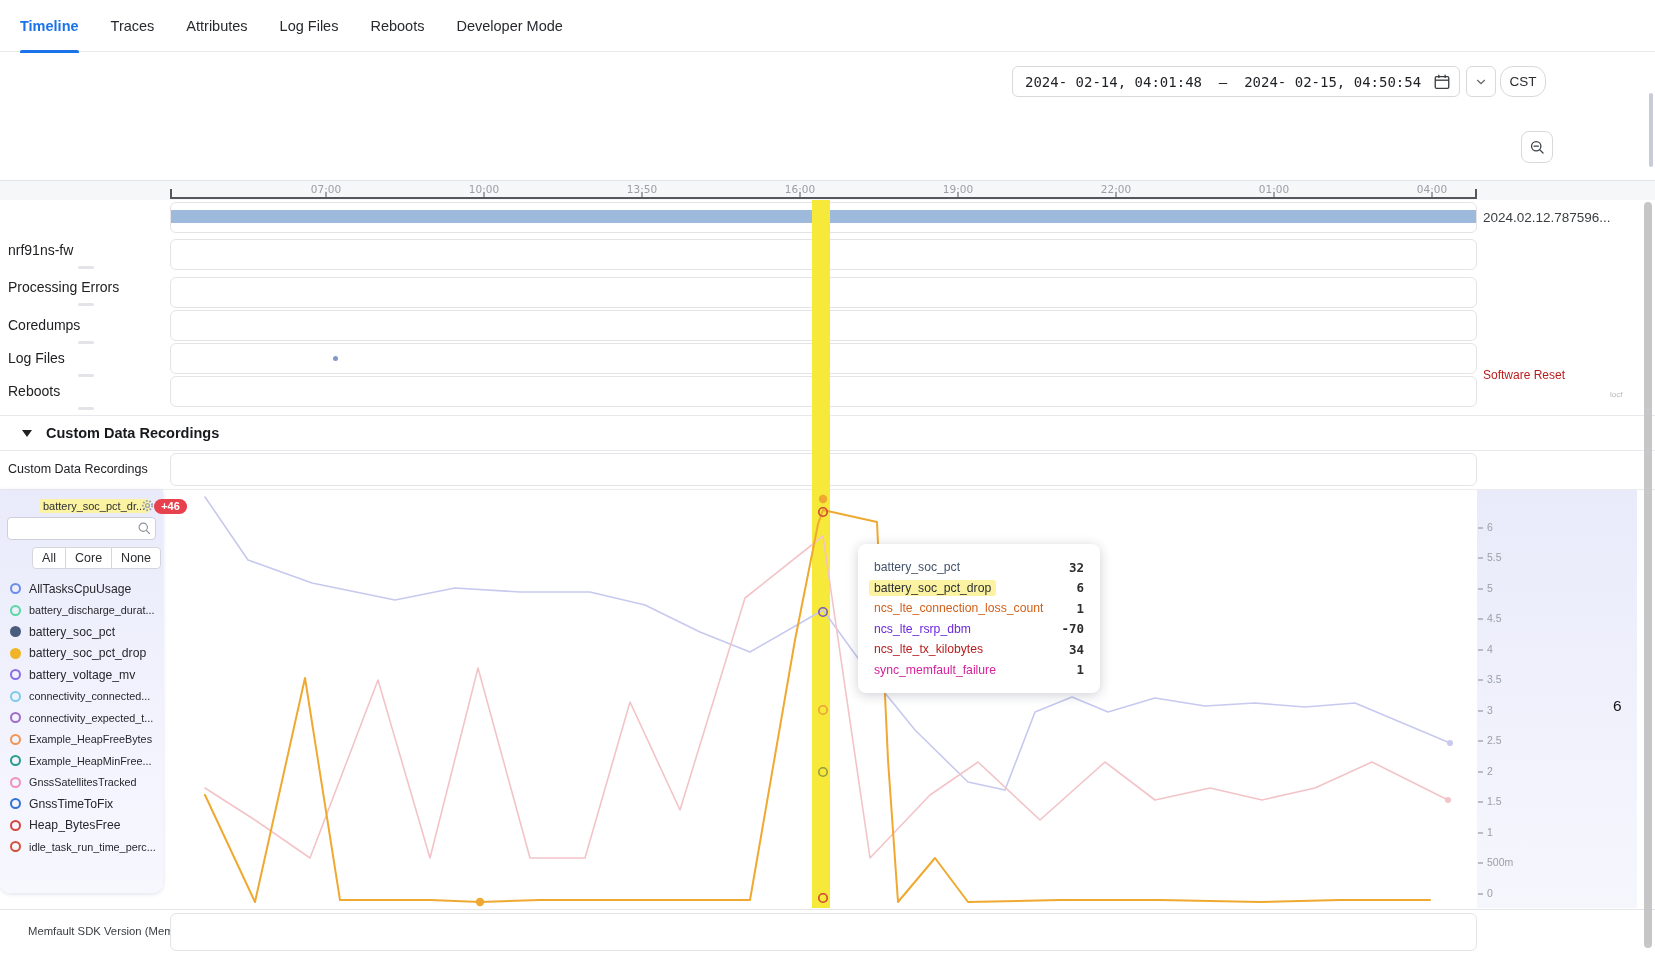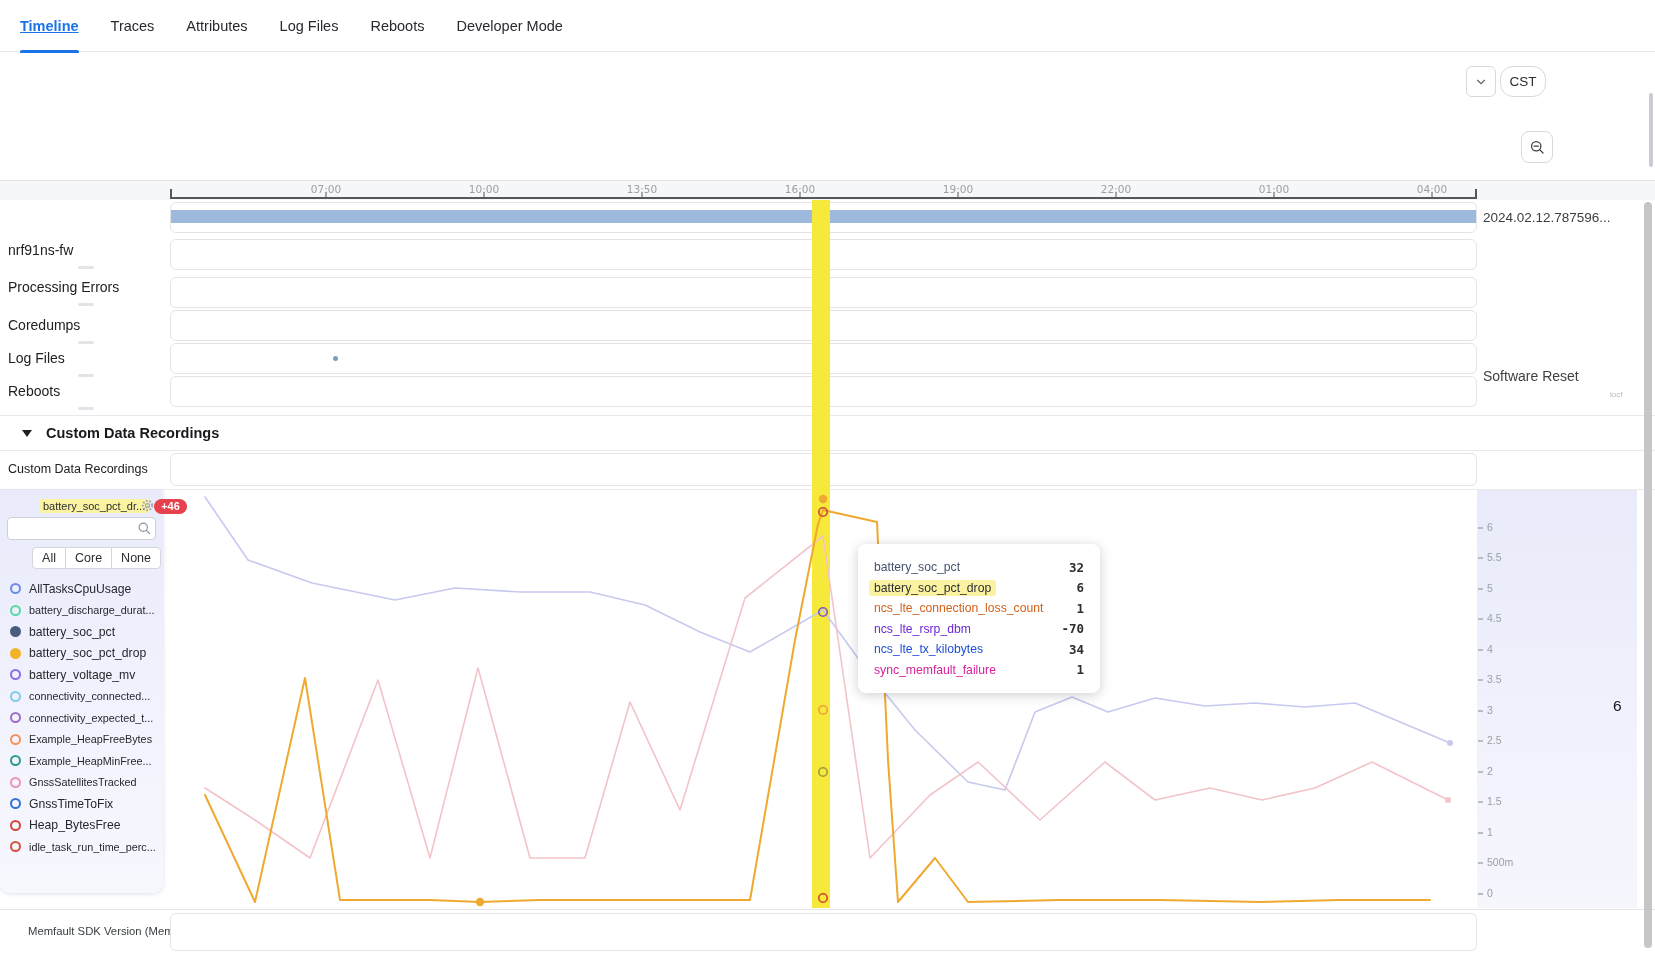--- a/index.html
+++ b/index.html
@@ -2,21 +2,21 @@
 <html style="--accent: #1a73e8; --band: #f6e93a; --bar: #9db9dc; --badge: #e7414e; --hl: #fbf3a1;"><head>
 <meta charset="utf-8">
 <style>
   html,body{margin:0;padding:0;background:#fff;font-family:"Liberation Sans",sans-serif;}
   #app{position:relative;width:1655px;height:954px;overflow:hidden;background:#fff;}
   .abs{position:absolute;}
 
   
   .tabbar{position:absolute;left:0;top:0;width:1655px;height:52px;border-bottom:1px solid #e8eaed;display:flex;align-items:center;padding-left:20px;gap:32px;box-sizing:border-box;background:#fff;z-index:5;}
   .tab{font-size:14.5px;color:#27292e;position:relative;height:52px;display:flex;align-items:center;cursor:pointer;white-space:nowrap;}
-  .tab.active{color:var(--accent,#1a73e8);font-weight:700;text-decoration:underline;}
+  .tab.active{color:var(--accent,#1a73e8);font-weight:700;}
   .tab.active::after{content:"";position:absolute;left:0;right:0;bottom:-1px;height:3px;background:var(--accent,#1a73e8);border-radius:2px 2px 0 0;}
 
   
   .date-input{position:absolute;left:1012px;top:66px;width:448px;height:31px;border:1px solid #d7d9dd;border-radius:6px;box-sizing:border-box;display:flex;align-items:center;background:#fff;padding:0 8px 0 12px;}
   .date-text{flex:1;font-family:"DejaVu Sans Mono",monospace;font-size:14px;color:#1f2125;white-space:pre;overflow:hidden;}
   .tool-btn{position:absolute;top:66px;height:31px;border:1px solid #d7d9dd;border-radius:6px;background:#fff;box-sizing:border-box;display:flex;align-items:center;justify-content:center;cursor:pointer;}
   .btn-chevron{left:1466px;width:30px;}
   .btn-tz{left:1500px;width:46px;font-size:13.5px;color:#2a2c30;border-radius:13px;}
 
   
@@ -34,21 +34,21 @@
   .ax-label{position:absolute;top:2px;transform:translateX(-50%);font-size:10.5px;color:#9aa0a6;font-family:"DejaVu Sans",sans-serif;}
   .ax-tick{position:absolute;top:11px;width:1px;height:5px;background:#54575c;transform:translateX(-50%);}
 
   
   .row-label{position:absolute;left:0;width:166px;height:31px;line-height:31px;padding-left:8px;font-size:14px;color:#202124;box-sizing:border-box;white-space:nowrap;z-index:1;margin-top:33px;}
   .row-label::after{content:"";position:absolute;left:78px;bottom:-3px;width:16px;height:3px;border-radius:2px;background:#e3e4e8;}
   .row-track{position:absolute;left:170px;width:1307px;height:31px;background:#fff;border:1px solid #e4e4e6;border-radius:6px;box-sizing:border-box;z-index:1;}
   .row-bar{position:absolute;left:0;right:0;top:7px;height:13px;background:var(--bar,#9db9dc);}
   .row-dot{position:absolute;top:12px;width:5px;height:5px;border-radius:50%;background:#7f9ac4;}
   .row-right{position:absolute;left:1483px;width:150px;font-size:13.5px;color:#3c4043;z-index:6;white-space:nowrap;}
-  .row-right.muted{color:#404040;font-size:14px;}
+  .row-right.muted{color:#b91c1c;font-size:12px;}
   .row-note{position:absolute;left:1610px;top:358px;font-size:8px;color:#b4b8bd;z-index:6;margin-top:32px;}
 
   
   .cdr-header{position:absolute;left:0;top:415px;width:1655px;height:36px;background:#fff;border-top:1px solid #e8e9ec;border-bottom:1px solid #e8e9ec;box-sizing:border-box;display:flex;align-items:center;z-index:1;}
   .tri{width:0;height:0;border-left:5.5px solid transparent;border-right:5.5px solid transparent;border-top:7px solid #1f2125;margin-left:22px;}
   .cdr-title{margin-left:14px;font-size:14.5px;font-weight:600;color:#17191c;}
   .cdr-row-label{position:absolute;left:0;top:452px;width:166px;height:34px;line-height:34px;padding-left:8px;font-size:12.5px;color:#202124;box-sizing:border-box;z-index:1;}
   .cdr-track{position:absolute;left:170px;top:453px;width:1307px;height:33px;background:#fff;border:1px solid #e4e4e6;border-radius:6px;box-sizing:border-box;z-index:1;}
   .chart-topline{position:absolute;left:0;top:489px;width:1655px;height:1px;background:#ececef;z-index:1;}
 
@@ -102,20 +102,33 @@
 
   <div class="tabbar">
       <div class="tab active">Timeline</div>
       <div class="tab">Traces</div>
       <div class="tab">Attributes</div>
       <div class="tab">Log Files</div>
       <div class="tab">Reboots</div>
       <div class="tab">Developer Mode</div>
     </div>
 
+  <div class="date-input">
+    <span class="date-text">2024- 02-14, 04:01:48  –  2024- 02-15, 04:50:54</span>
+    <span>
+      <svg width="18" height="18" viewBox="0 0 20 20">
+          <g fill="none" stroke="#3c4043" stroke-width="1.5">
+            <rect x="2.5" y="4" width="15" height="13" rx="1.5"></rect>
+            <line x1="2.5" y1="8" x2="17.5" y2="8"></line>
+            <line x1="6.5" y1="2" x2="6.5" y2="5.5"></line>
+            <line x1="13.5" y1="2" x2="13.5" y2="5.5"></line>
+          </g>
+        </svg>
+    </span>
+  </div>
   <div class="tool-btn btn-chevron">
     <span>
         <svg width="14" height="14" viewBox="0 0 24 24">
           <path d="M6 9l6 6 6-6" fill="none" stroke="#5f6368" stroke-width="2" stroke-linecap="round"></path>
         </svg>
       </span>
   </div>
   <div class="tool-btn btn-tz">
     <span>CST</span>
   </div>
@@ -337,21 +350,21 @@
       </div>
       <div class="tt-row">
         <span class="tt-label" style="color: rgb(210, 96, 26);">ncs_lte_connection_loss_count</span>
         <span class="tt-val">1</span>
       </div>
       <div class="tt-row">
         <span class="tt-label" style="color: rgb(109, 40, 217);">ncs_lte_rsrp_dbm</span>
         <span class="tt-val">-70</span>
       </div>
       <div class="tt-row">
-        <span class="tt-label" style="color: #1d4ed8;">ncs_lte_tx_kilobytes</span>
+        <span class="tt-label" style="color: #b91c1c;">ncs_lte_tx_kilobytes</span>
         <span class="tt-val">34</span>
       </div>
       <div class="tt-row">
         <span class="tt-label" style="color: rgb(214, 33, 156);">sync_memfault_failure</span>
         <span class="tt-val">1</span>
       </div>
     </div>
 
   <div class="bottom-line"></div>
   <div class="bottom-label">Memfault SDK Version (Memfaul...</div>

